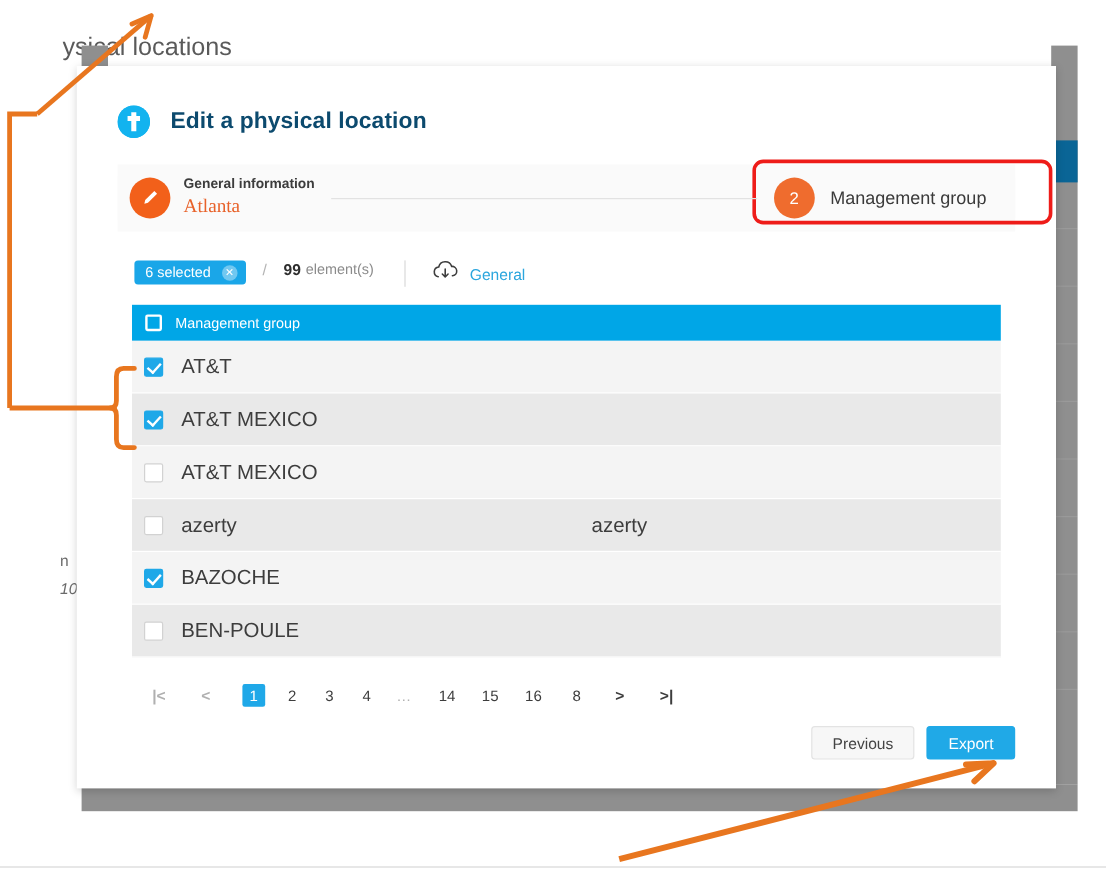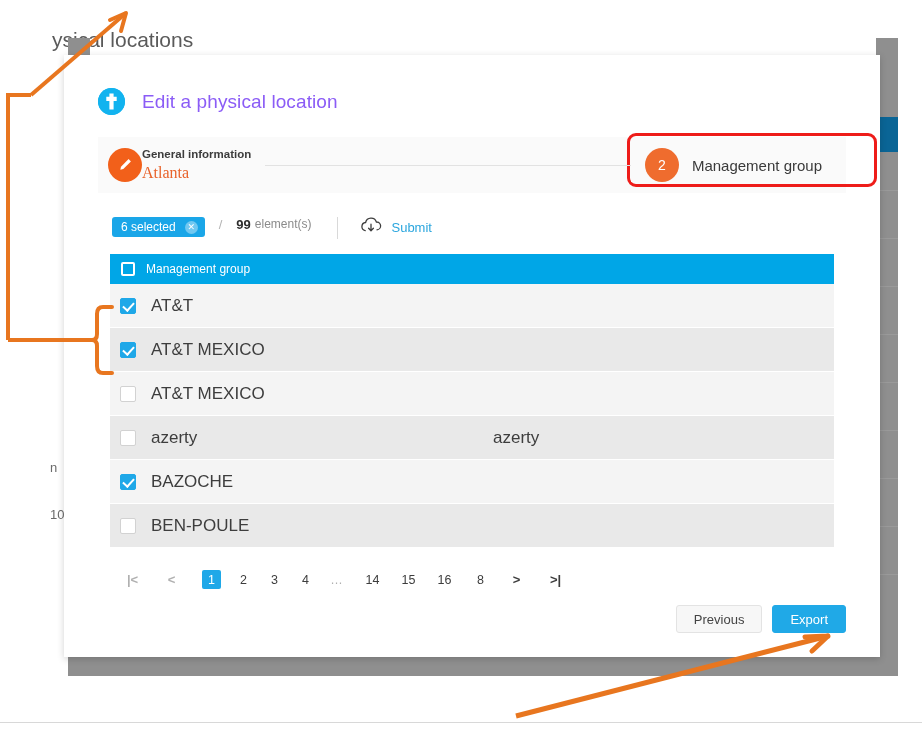--- a/index.html
+++ b/index.html
@@ -28,35 +28,35 @@
   .modal{
     position:absolute;left:64px;top:55px;width:816px;height:602px;
     background:#ffffff;box-shadow:0 2px 7px rgba(0,0,0,.18);
   }
   .modal-head{display:flex;align-items:center;padding:33px 0 0 34px;}
   .logo{
     width:27px;height:27px;border-radius:50%;background:#12b3ef;position:relative;flex:0 0 auto;
   }
   .logo svg{position:absolute;left:0;top:0;}
   .modal-title{
-    margin-left:17px;font-size:19px;color:#8b5cf6;letter-spacing:.1px;
+    margin-left:17px;font-size:19px;color:#0c4a6e;letter-spacing:.1px;font-weight:bold;
   }
 
   
   .stepper{
     margin:22px 34px 0 34px;background:#fafafa;height:56px;display:flex;align-items:center;
     position:relative;
   }
   .step{display:flex;align-items:center;flex:0 0 auto;background:#fafafa;position:relative;z-index:2;}
   .step-badge{
     width:34px;height:34px;border-radius:50%;background:#f2601a;color:#fff;
     display:flex;align-items:center;justify-content:center;font-size:14px;flex:0 0 auto;
   }
   .step-badge.s2{background:#ef6c2e;}
-  .step-txt{line-height:1.25;}
+  .step-txt{margin-left:11px;line-height:1.25;}
   .step-main{font-size:11.5px;color:#3c3c3c;font-weight:bold;}
   .step-sub{font-size:16px;color:#e8622a;margin-top:2px;font-family:Liberation Serif, serif;}
   .step-label2{margin-left:13px;font-size:15px;color:#3a3a3a;}
   .step-line{
     position:absolute;left:160px;right:150px;top:28px;height:1px;background:#e2e2e2;z-index:1;
   }
   .step1{padding-left:10px;padding-right:14px;}
   .step2{margin-left:auto;padding-right:24px;padding-left:14px;}
 
   
@@ -158,21 +158,21 @@
 <div class="bg-band" style="left:876px;top:238px;width:22px;height:1px;"></div>
 <div class="bg-band" style="left:876px;top:286px;width:22px;height:1px;"></div>
 <div class="bg-band" style="left:876px;top:334px;width:22px;height:1px;"></div>
 <div class="bg-band" style="left:876px;top:382px;width:22px;height:1px;"></div>
 <div class="bg-band" style="left:876px;top:430px;width:22px;height:1px;"></div>
 <div class="bg-band" style="left:876px;top:478px;width:22px;height:1px;"></div>
 <div class="bg-band" style="left:876px;top:526px;width:22px;height:1px;"></div>
 <div class="bg-band" style="left:876px;top:574px;width:22px;height:1px;"></div>
 
 <div class="bg-frag" style="left:50px;top:460px;width:14px;">n </div>
-<div class="bg-frag" style="left:50px;top:507px;width:14px;">10</div>
+<div class="bg-frag" style="left:50px;top:483px;width:14px;font-style:italic;">10</div>
 
 <div class="modal">
 
   <div class="modal-head">
     <div class="logo">
       <svg width="27" height="27" viewBox="0 0 27 27" aria-hidden="true">
         <circle cx="13.5" cy="13.5" r="13.5" fill="#12b3ef"></circle>
         <path d="M11.4 5.6h4.2v3.1h3.1v4.2h-3.1v8.5h-4.2v-8.5H8.3V8.7h3.1z" fill="#ffffff"></path>
       </svg>
     </div>
@@ -209,21 +209,21 @@
     <div class="count">99</div>
     <div class="count-unit">element(s)</div>
     <div class="vbar"></div>
     <div class="export">
       <span>
         <svg width="22" height="17" viewBox="0 0 22 17" aria-hidden="true">
           <path d="M5.2 13.6A4.1 4.1 0 0 1 5.6 5.5 5.6 5.6 0 0 1 16.4 5a3.9 3.9 0 0 1 .6 7.8" fill="none" stroke="#3d3d3d" stroke-width="1.3" stroke-linecap="round"></path>
           <path d="M11 7.2v6.3M8.6 11.3L11 13.8l2.4-2.5" fill="none" stroke="#3d3d3d" stroke-width="1.3" stroke-linecap="round" stroke-linejoin="round"></path>
         </svg>
       </span>
-      <span class="export-lbl">Submit</span>
+      <span class="export-lbl">General</span>
     </div>
   </div>
 
   <div class="tbl">
     <div class="thead">
       <div class="th-cb">
         <div class="box-outline"></div>
       </div>
       <div class="th-1">Management group</div>
     </div>

